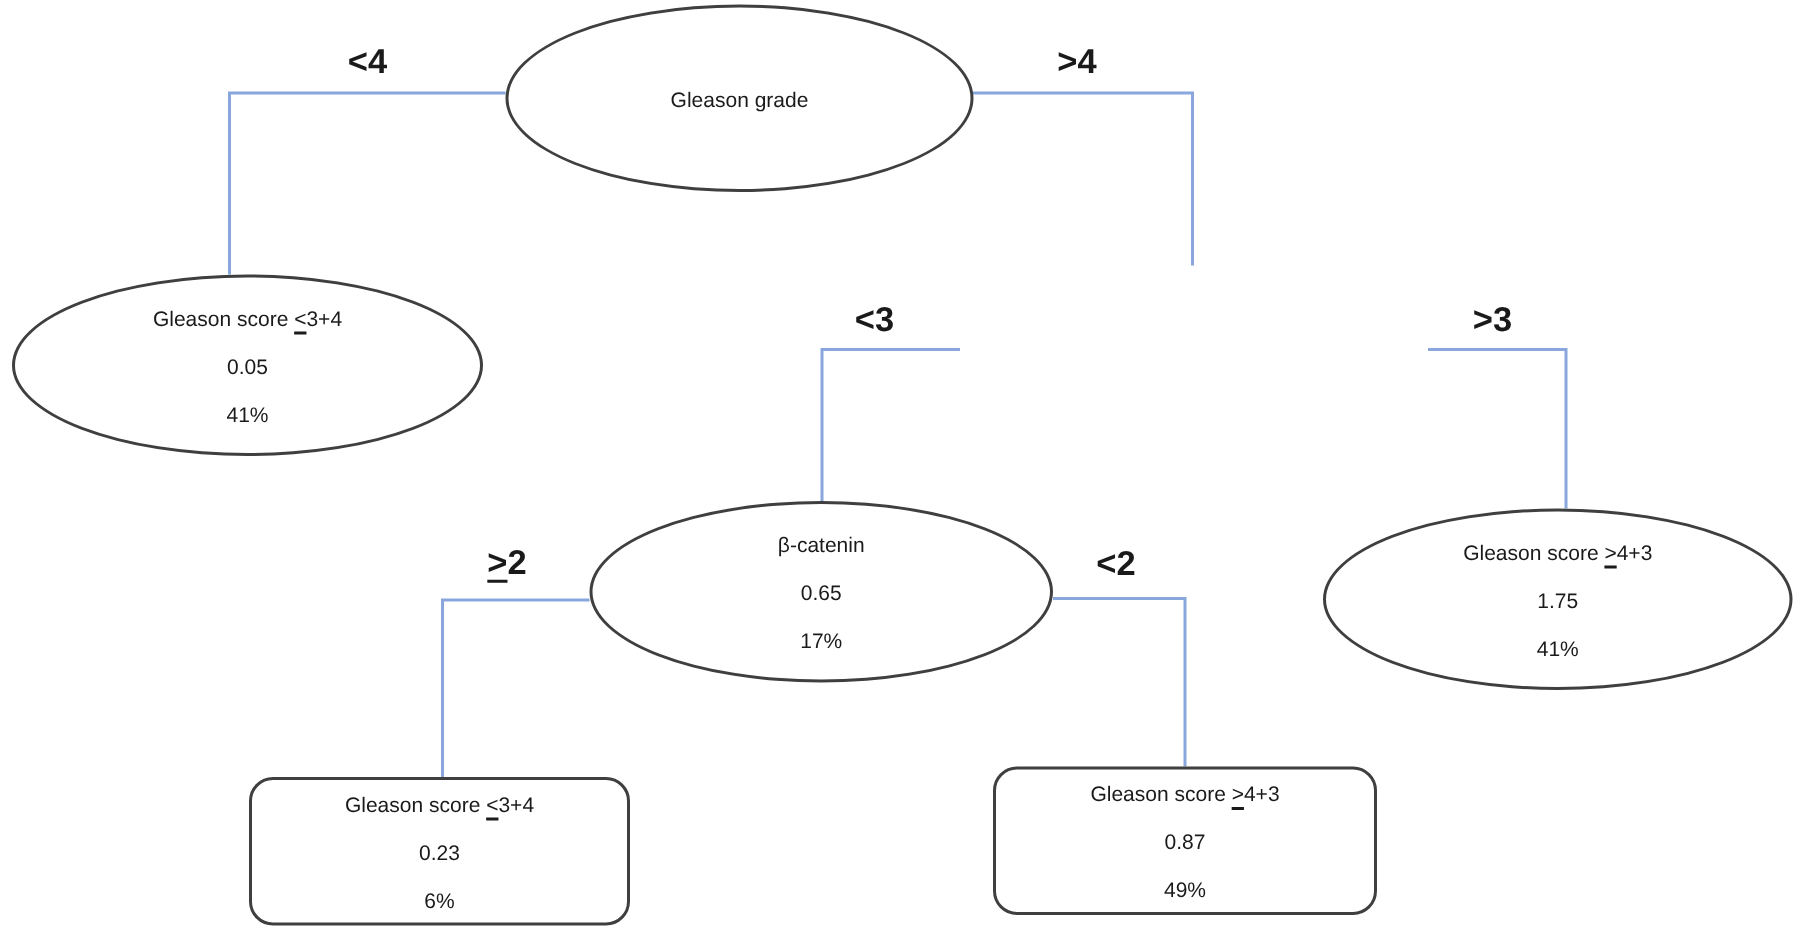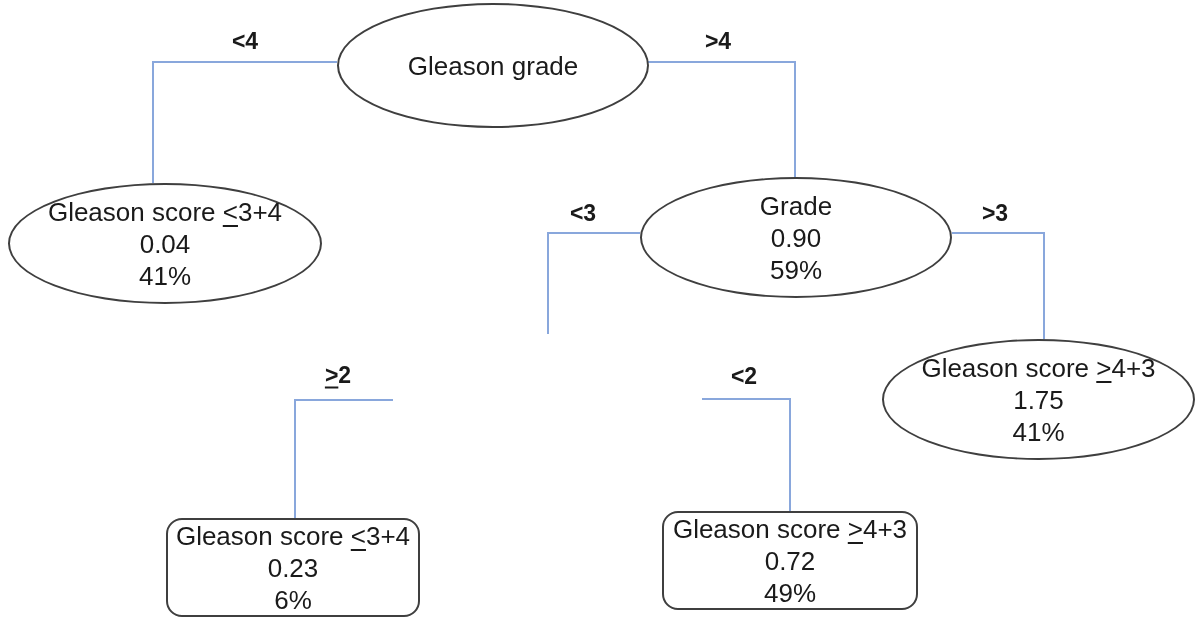--- a/index.html
+++ b/index.html
@@ -25,21 +25,21 @@
   .node {
     position: absolute;
     background: #ffffff;
     border: 2px solid #3f3f3f;
     display: flex;
     flex-direction: column;
     align-items: center;
     justify-content: center;
     text-align: center;
     box-sizing: border-box;
-    font-size: 26px;
+    font-size: 14px;
     line-height: 32px;
   }
   .ellipse { border-radius: 50%; }
   .box { border-radius: 16px; }
   .edge-label {
     position: absolute;
     transform: translate(-50%, -50%);
     font-size: 23px;
     font-weight: 600;
     white-space: nowrap;
@@ -71,42 +71,42 @@
   <div class="edge-label" style="left:995px; top:213px"><span>&gt;</span><span>3</span></div>
   <div class="edge-label" style="left:338px; top:375px"><span class="ul">&gt;</span><span>2</span></div>
   <div class="edge-label" style="left:744px; top:376px"><span>&lt;</span><span>2</span></div>
 
   <div class="node ellipse" style="left:337px; top:3px; width:312px; height:125px">
     <div class="line"><span>Gleason grade</span><span class="ul"></span><span></span></div>
   </div>
 
   <div class="node ellipse" style="left:8px; top:183px; width:314px; height:121px">
     <div class="line"><span>Gleason score </span><span class="ul">&lt;</span><span>3+4</span></div>
-    <div class="line">0.04</div>
+    <div class="line">0.05</div>
     <div class="line">41%</div>
   </div>
 
-  <div class="node ellipse" style="left:640px; top:177px; width:312px; height:121px">
-    <div class="line"><span>Grade</span><span class="ul"></span><span></span></div>
-    <div class="line">0.90</div>
-    <div class="line">59%</div>
+
+  <div class="node ellipse" style="left:393px; top:334px; width:309px; height:121px">
+    <div class="line"><span>β-catenin</span><span class="ul"></span><span></span></div>
+    <div class="line">0.65</div>
+    <div class="line">17%</div>
   </div>
-
 
   <div class="node ellipse" style="left:882px; top:339px; width:313px; height:121px">
     <div class="line"><span>Gleason score </span><span class="ul">&gt;</span><span>4+3</span></div>
     <div class="line">1.75</div>
     <div class="line">41%</div>
   </div>
 
   <div class="node box" style="left:166px; top:518px; width:254px; height:99px">
     <div class="line"><span>Gleason score </span><span class="ul">&lt;</span><span>3+4</span></div>
     <div class="line">0.23</div>
     <div class="line">6%</div>
   </div>
 
   <div class="node box" style="left:662px; top:511px; width:256px; height:99px">
     <div class="line"><span>Gleason score </span><span class="ul">&gt;</span><span>4+3</span></div>
-    <div class="line">0.72</div>
+    <div class="line">0.87</div>
     <div class="line">49%</div>
   </div>
 
 </div>
 
 </body></html>

